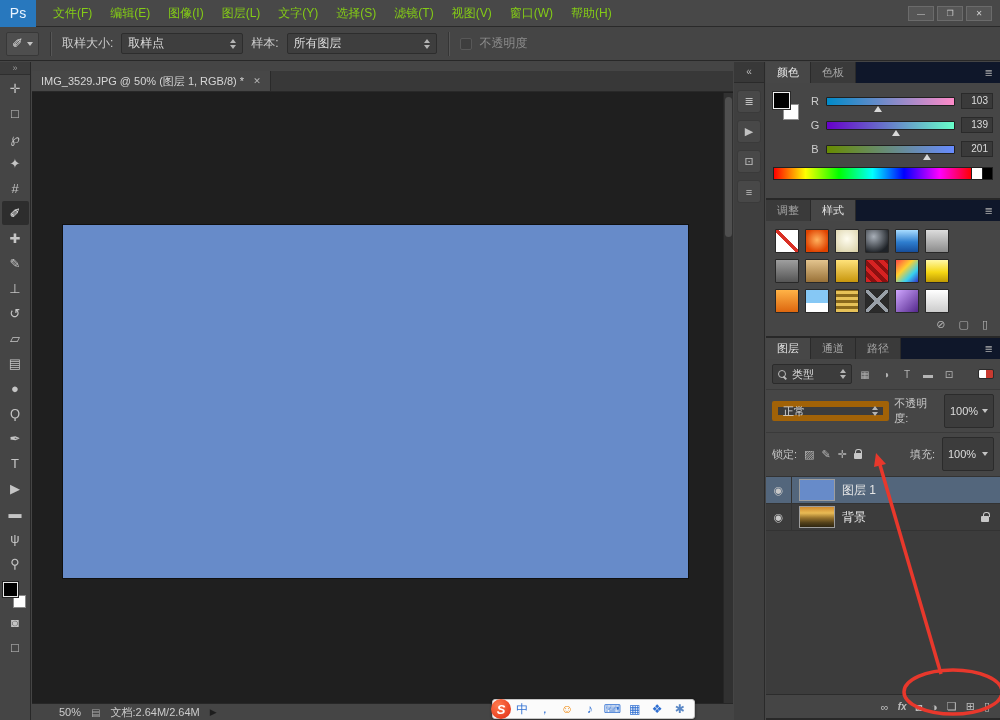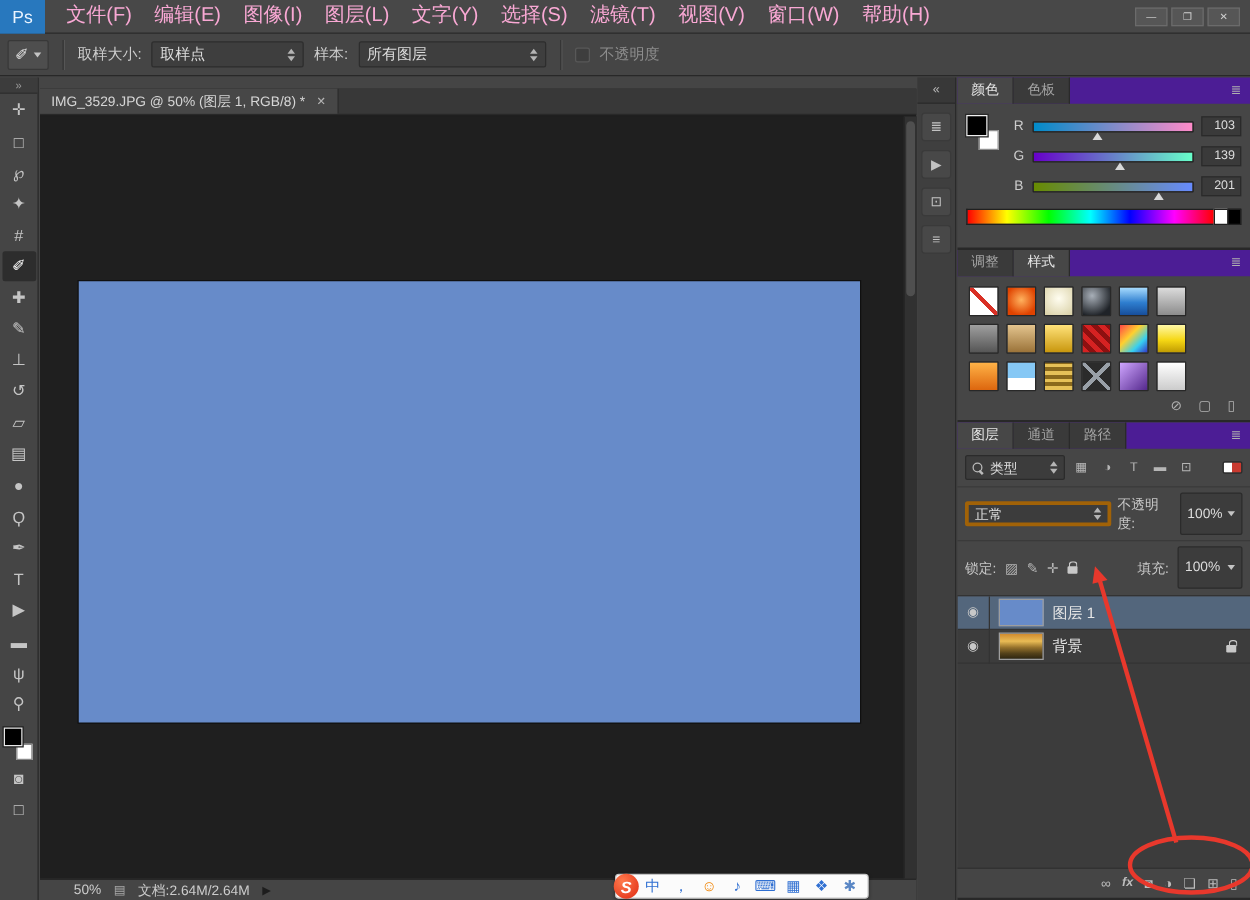--- a/index.html
+++ b/index.html
@@ -3,21 +3,21 @@
 <meta charset="utf-8">
 <style>
   *{box-sizing:border-box;margin:0;padding:0}
   body{background:#222;font-family:"Liberation Sans","DejaVu Sans",sans-serif}
   .app{position:relative;width:1000px;height:720px;overflow:hidden;background:#454545;cursor:default;user-select:none}
 
   
   .menubar{position:absolute;top:0;left:0;right:0;height:27px;background:#484848;border-bottom:1px solid #2a2a2a;display:flex;align-items:center;z-index:5}
   .ps-logo{width:36px;height:27px;background:#2878be;color:#eaf4ff;font-weight:normal;font-size:14px;display:flex;align-items:center;justify-content:center}
   .menus{display:flex;margin-left:8px}
-  .menu-item{padding:0 9px;font-size:16px;color:#f9a8d4;line-height:26px}
+  .menu-item{padding:0 9px;font-size:12px;color:#84cc16;line-height:26px}
   .win-controls{margin-left:auto;display:flex;gap:3px;padding-right:8px}
   .win-btn{width:26px;height:15px;background:#565656;border:1px solid #6b6b6b;color:#cfcfcf;font-size:8px;display:flex;align-items:center;justify-content:center}
 
   
   .optionsbar{position:absolute;top:27px;left:0;right:0;height:34px;background:#454545;border-bottom:1px solid #282828;display:flex;align-items:center;gap:8px;padding-left:6px;font-size:12px;color:#cccccc;z-index:4}
   .tool-preset{display:flex;align-items:center;gap:4px;border:1px solid #383838;background:#4e4e4e;height:24px;padding:0 5px;border-radius:2px}
   .tp-icon{font-size:13px;color:#e0e0e0}
   .caret{width:0;height:0;border-left:3.5px solid transparent;border-right:3.5px solid transparent;border-top:4px solid #c4c4c4}
   .ob-sep{width:1px;height:24px;background:#353535;box-shadow:1px 0 0 #565656;margin:0 3px}
   .ps-select{display:flex;align-items:center;justify-content:space-between;background:#3e3e3e;border:1px solid #2d2d2d;border-radius:2px;height:21px;padding:0 6px;color:#dddddd;font-size:12px}
@@ -52,21 +52,21 @@
   .flyout{color:#1d1d1d;font-size:9px}
 
   
   .sidestrip{position:absolute;left:734px;top:62px;width:31px;bottom:0;background:#3f3f3f;border-right:1px solid #2a2a2a;display:flex;flex-direction:column;align-items:center}
   .strip-head{height:21px;width:100%;background:#383838;color:#b8b8b8;font-size:10px;line-height:20px;text-align:center;border-bottom:1px solid #2a2a2a}
   .strip-icon{width:24px;height:23px;margin-top:7px;display:flex;align-items:center;justify-content:center;color:#c2c2c2;font-size:11px;background:#484848;border:1px solid #3a3a3a;border-radius:3px}
 
   
   .dock{position:absolute;left:766px;top:62px;right:0;bottom:0;display:flex;flex-direction:column;background:#3f3f3f}
   .panel{display:flex;flex-direction:column;border-bottom:2px solid #282828;background:#464646}
-  .panel-tabs{height:21px;background:#4c1d95;display:flex;align-items:flex-end}
+  .panel-tabs{height:21px;background:#0f172a;display:flex;align-items:flex-end}
   .ptab{padding:0 11px;line-height:21px;font-size:11px;color:#a5a5a5;background:#3a3a3a;border-right:1px solid #2a2a2a}
   .ptab.active{background:#474747;color:#e5e5e5}
   .panel-menu{margin-left:auto;color:#b0b0b0;font-size:10px;line-height:21px;padding-right:7px}
 
   .color-panel{height:138px}
   .color-content{display:flex;gap:7px;padding:9px 7px 0 7px}
   .fgbg2{position:relative;width:30px;height:36px}
   .fg2{position:absolute;left:0;top:0;width:17px;height:17px;background:#000;border:1px solid #f0f0f0;box-shadow:0 0 0 1px #2a2a2a;z-index:2}
   .bg2{position:absolute;left:10px;top:12px;width:16px;height:16px;background:#ffffff;border:1px solid #909090}
   .sliders{flex:1;display:flex;flex-direction:column;gap:8px;padding-top:1px}
@@ -88,21 +88,21 @@
   .layers-panel{flex:1;display:flex;flex-direction:column}
   .filter-row{display:flex;align-items:center;gap:5px;padding:5px 6px;border-bottom:1px solid #3a3a3a}
   .type-select{display:flex;align-items:center;gap:5px;width:80px;height:20px;background:#3c3c3c;border:1px solid #2b2b2b;border-radius:2px;padding:0 5px;font-size:11px;color:#dddddd}
   .mag{position:relative;width:9px;height:9px;flex:none}
   .mag::before{content:"";position:absolute;left:0;top:0;width:6px;height:6px;border:1.5px solid #bbbbbb;border-radius:50%}
   .mag::after{content:"";position:absolute;right:0;bottom:0;width:4px;height:1.5px;background:#bbbbbb;transform:rotate(45deg)}
   .ts-label{flex:1}
   .filter-icon{width:16px;height:17px;display:flex;align-items:center;justify-content:center;color:#b5b5b5;font-size:10px}
   .filter-toggle{margin-left:auto;width:16px;height:10px;border:1px solid #2b2b2b;border-radius:2px;background:linear-gradient(90deg,#ffffff 50%,#c93a30 50%)}
   .blend-row{display:flex;align-items:center;gap:5px;padding:4px 6px;border-bottom:1px solid #3a3a3a;font-size:11px;color:#c8c8c8}
-  .blend-select{width:122px;height:20px;display:flex;align-items:center;justify-content:space-between;background:#3c3c3c;border:3px solid #a16207;border-radius:2px;padding:0 5px;font-size:11px;color:#dddddd}
+  .blend-select{width:122px;height:20px;display:flex;align-items:center;justify-content:space-between;background:#3c3c3c;border:6px solid #a16207;border-radius:2px;padding:0 5px;font-size:11px;color:#dddddd}
   .small-select{width:52px;height:20px;display:flex;align-items:center;justify-content:space-between;background:#3c3c3c;border:1px solid #2b2b2b;border-radius:2px;padding:16px 5px;font-size:11px;color:#dddddd;margin-left:auto}
   .lock-row{display:flex;align-items:center;gap:7px;padding:4px 6px 5px;border-bottom:1px solid #333333;font-size:11px;color:#c8c8c8}
   .lock-ic{color:#b5b5b5;font-size:11px}
   .lock-icon{display:inline-block;width:8px;height:6px;background:#c8c8c8;border-radius:1px;position:relative;margin-top:4px}
   .lock-icon::before{content:"";position:absolute;left:1.5px;top:-4px;width:5px;height:4px;border:1.5px solid #c8c8c8;border-bottom:none;border-radius:3px 3px 0 0}
   .layers-list{flex:1;background:#3c3c3c;overflow:hidden}
   .layer-row{height:27px;display:flex;align-items:center;border-bottom:1px solid #333333}
   .layer-row.selected{background:#53667c}
   .eye{width:26px;height:27px;text-align:center;color:#c8c8c8;font-size:11px;line-height:27px;border-right:1px solid #333333;flex:none}
   .thumb-sw{width:36px;height:22px;border:1px solid #9d9d9d;margin:0 7px;flex:none}

